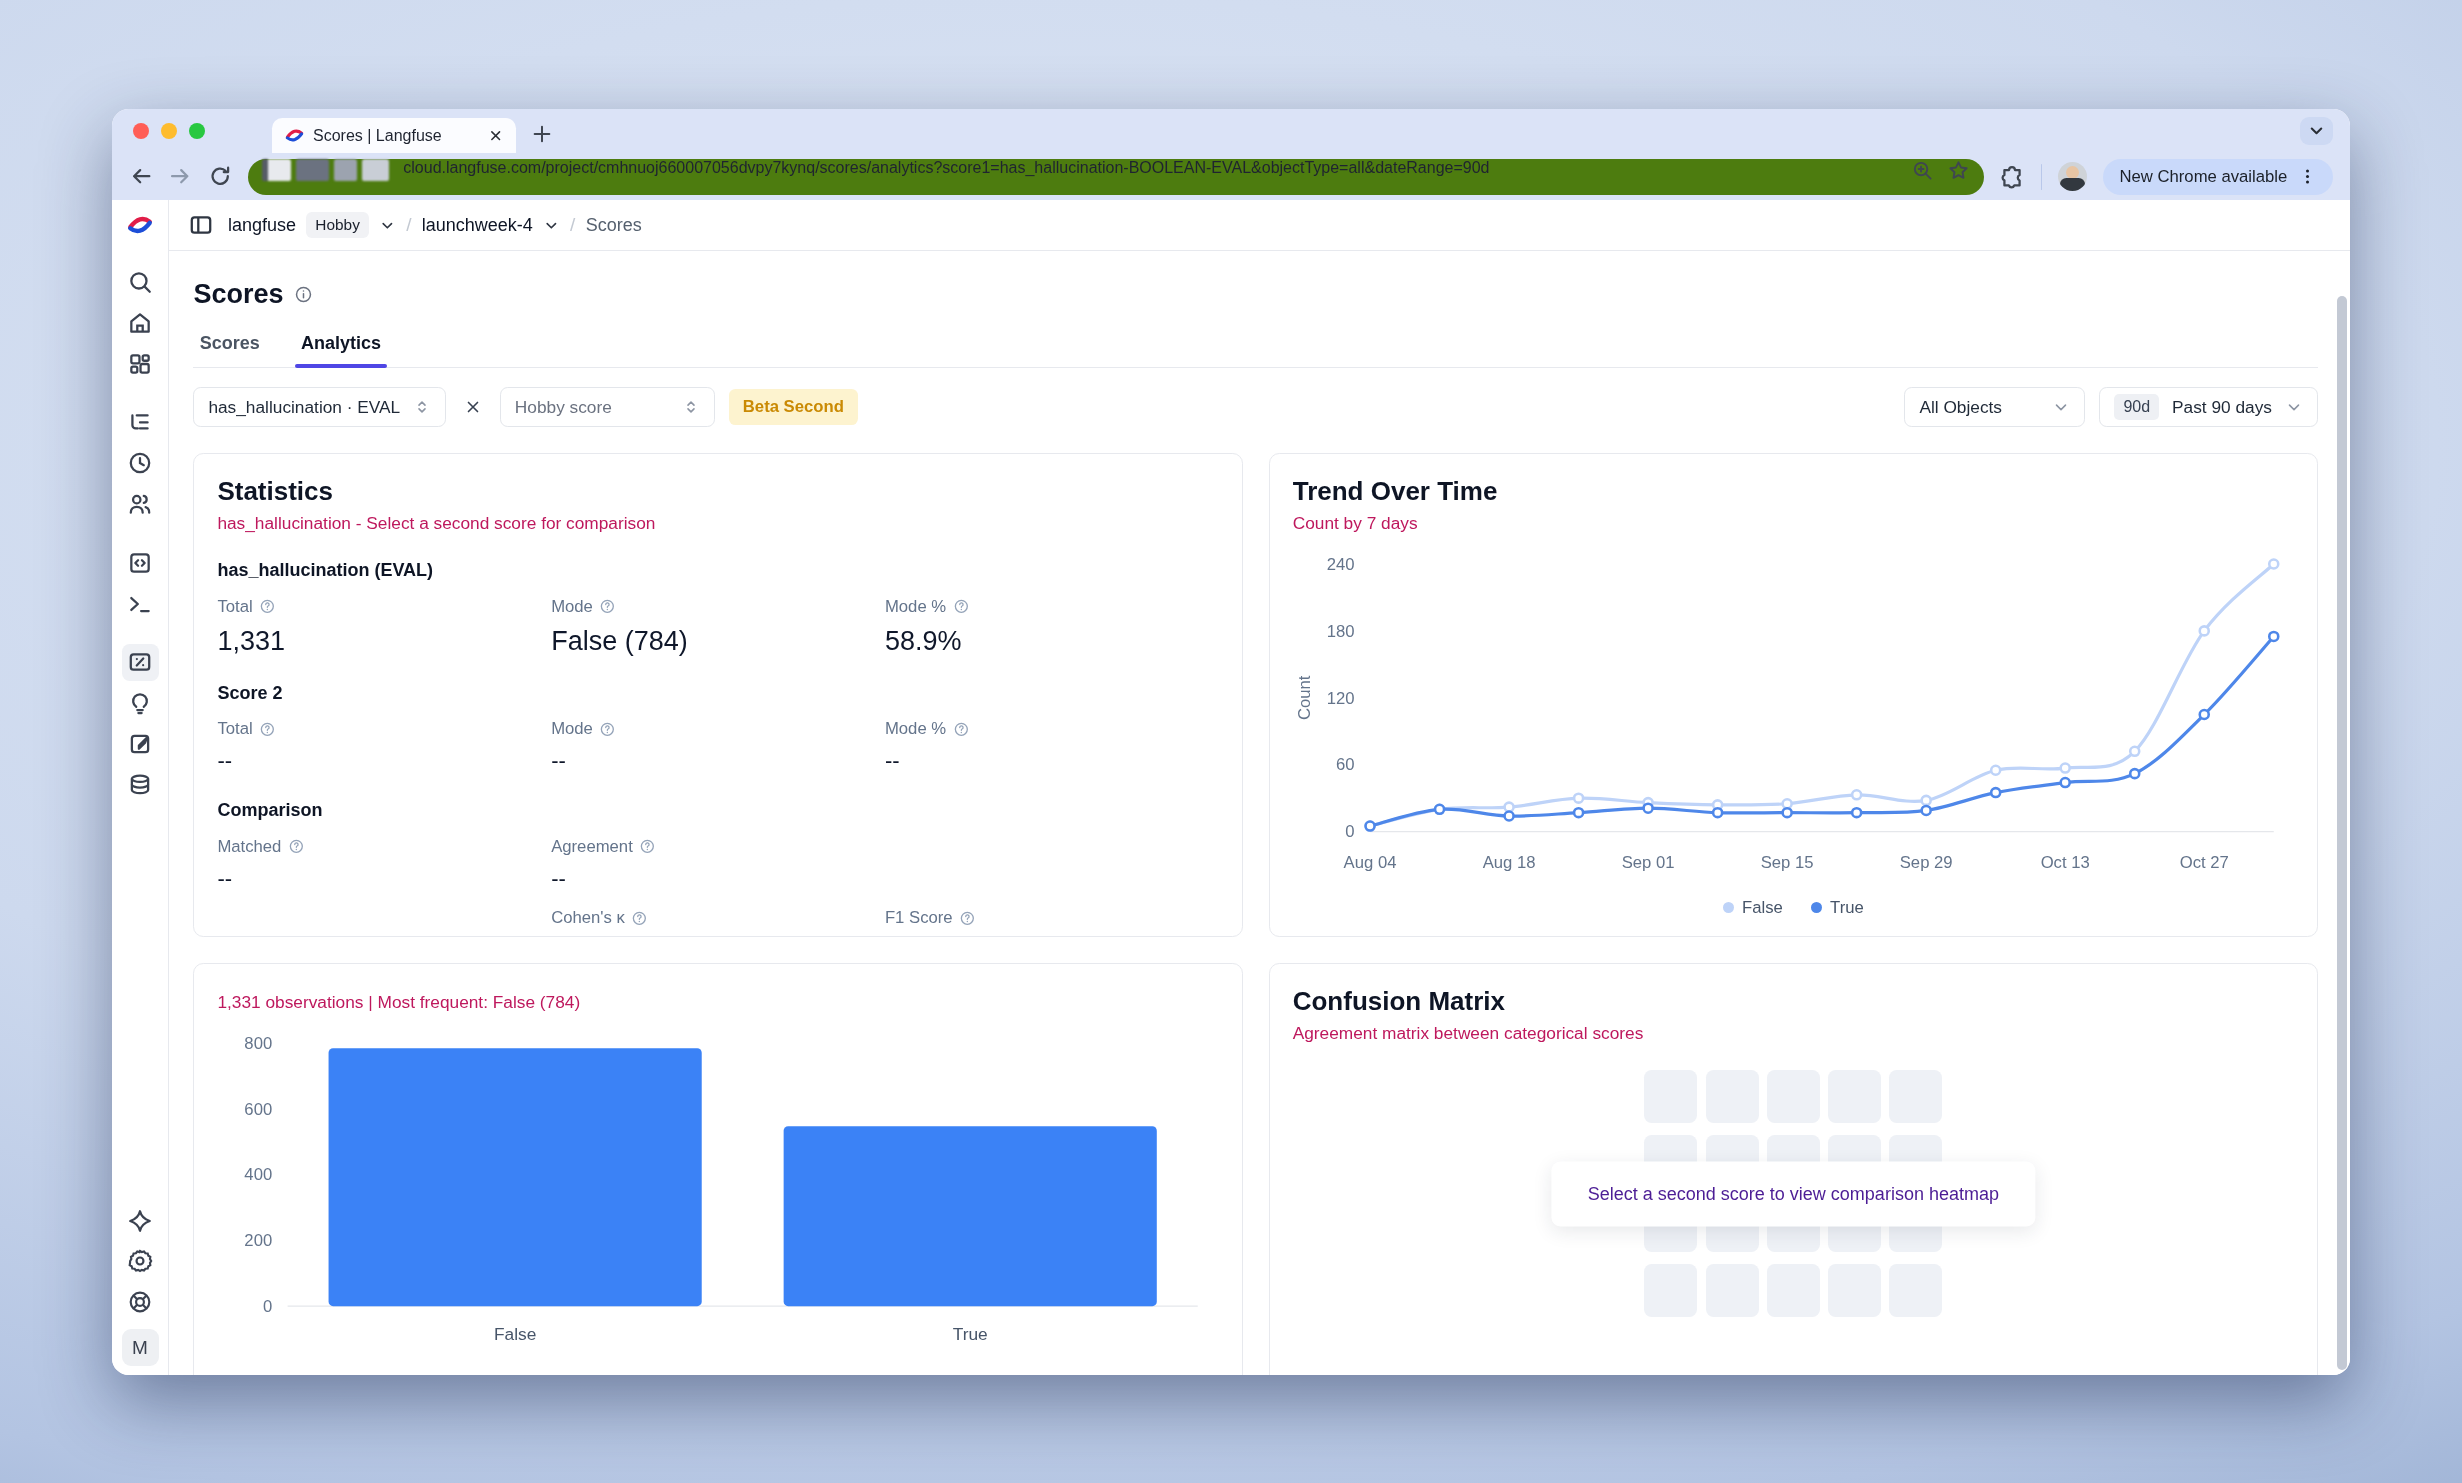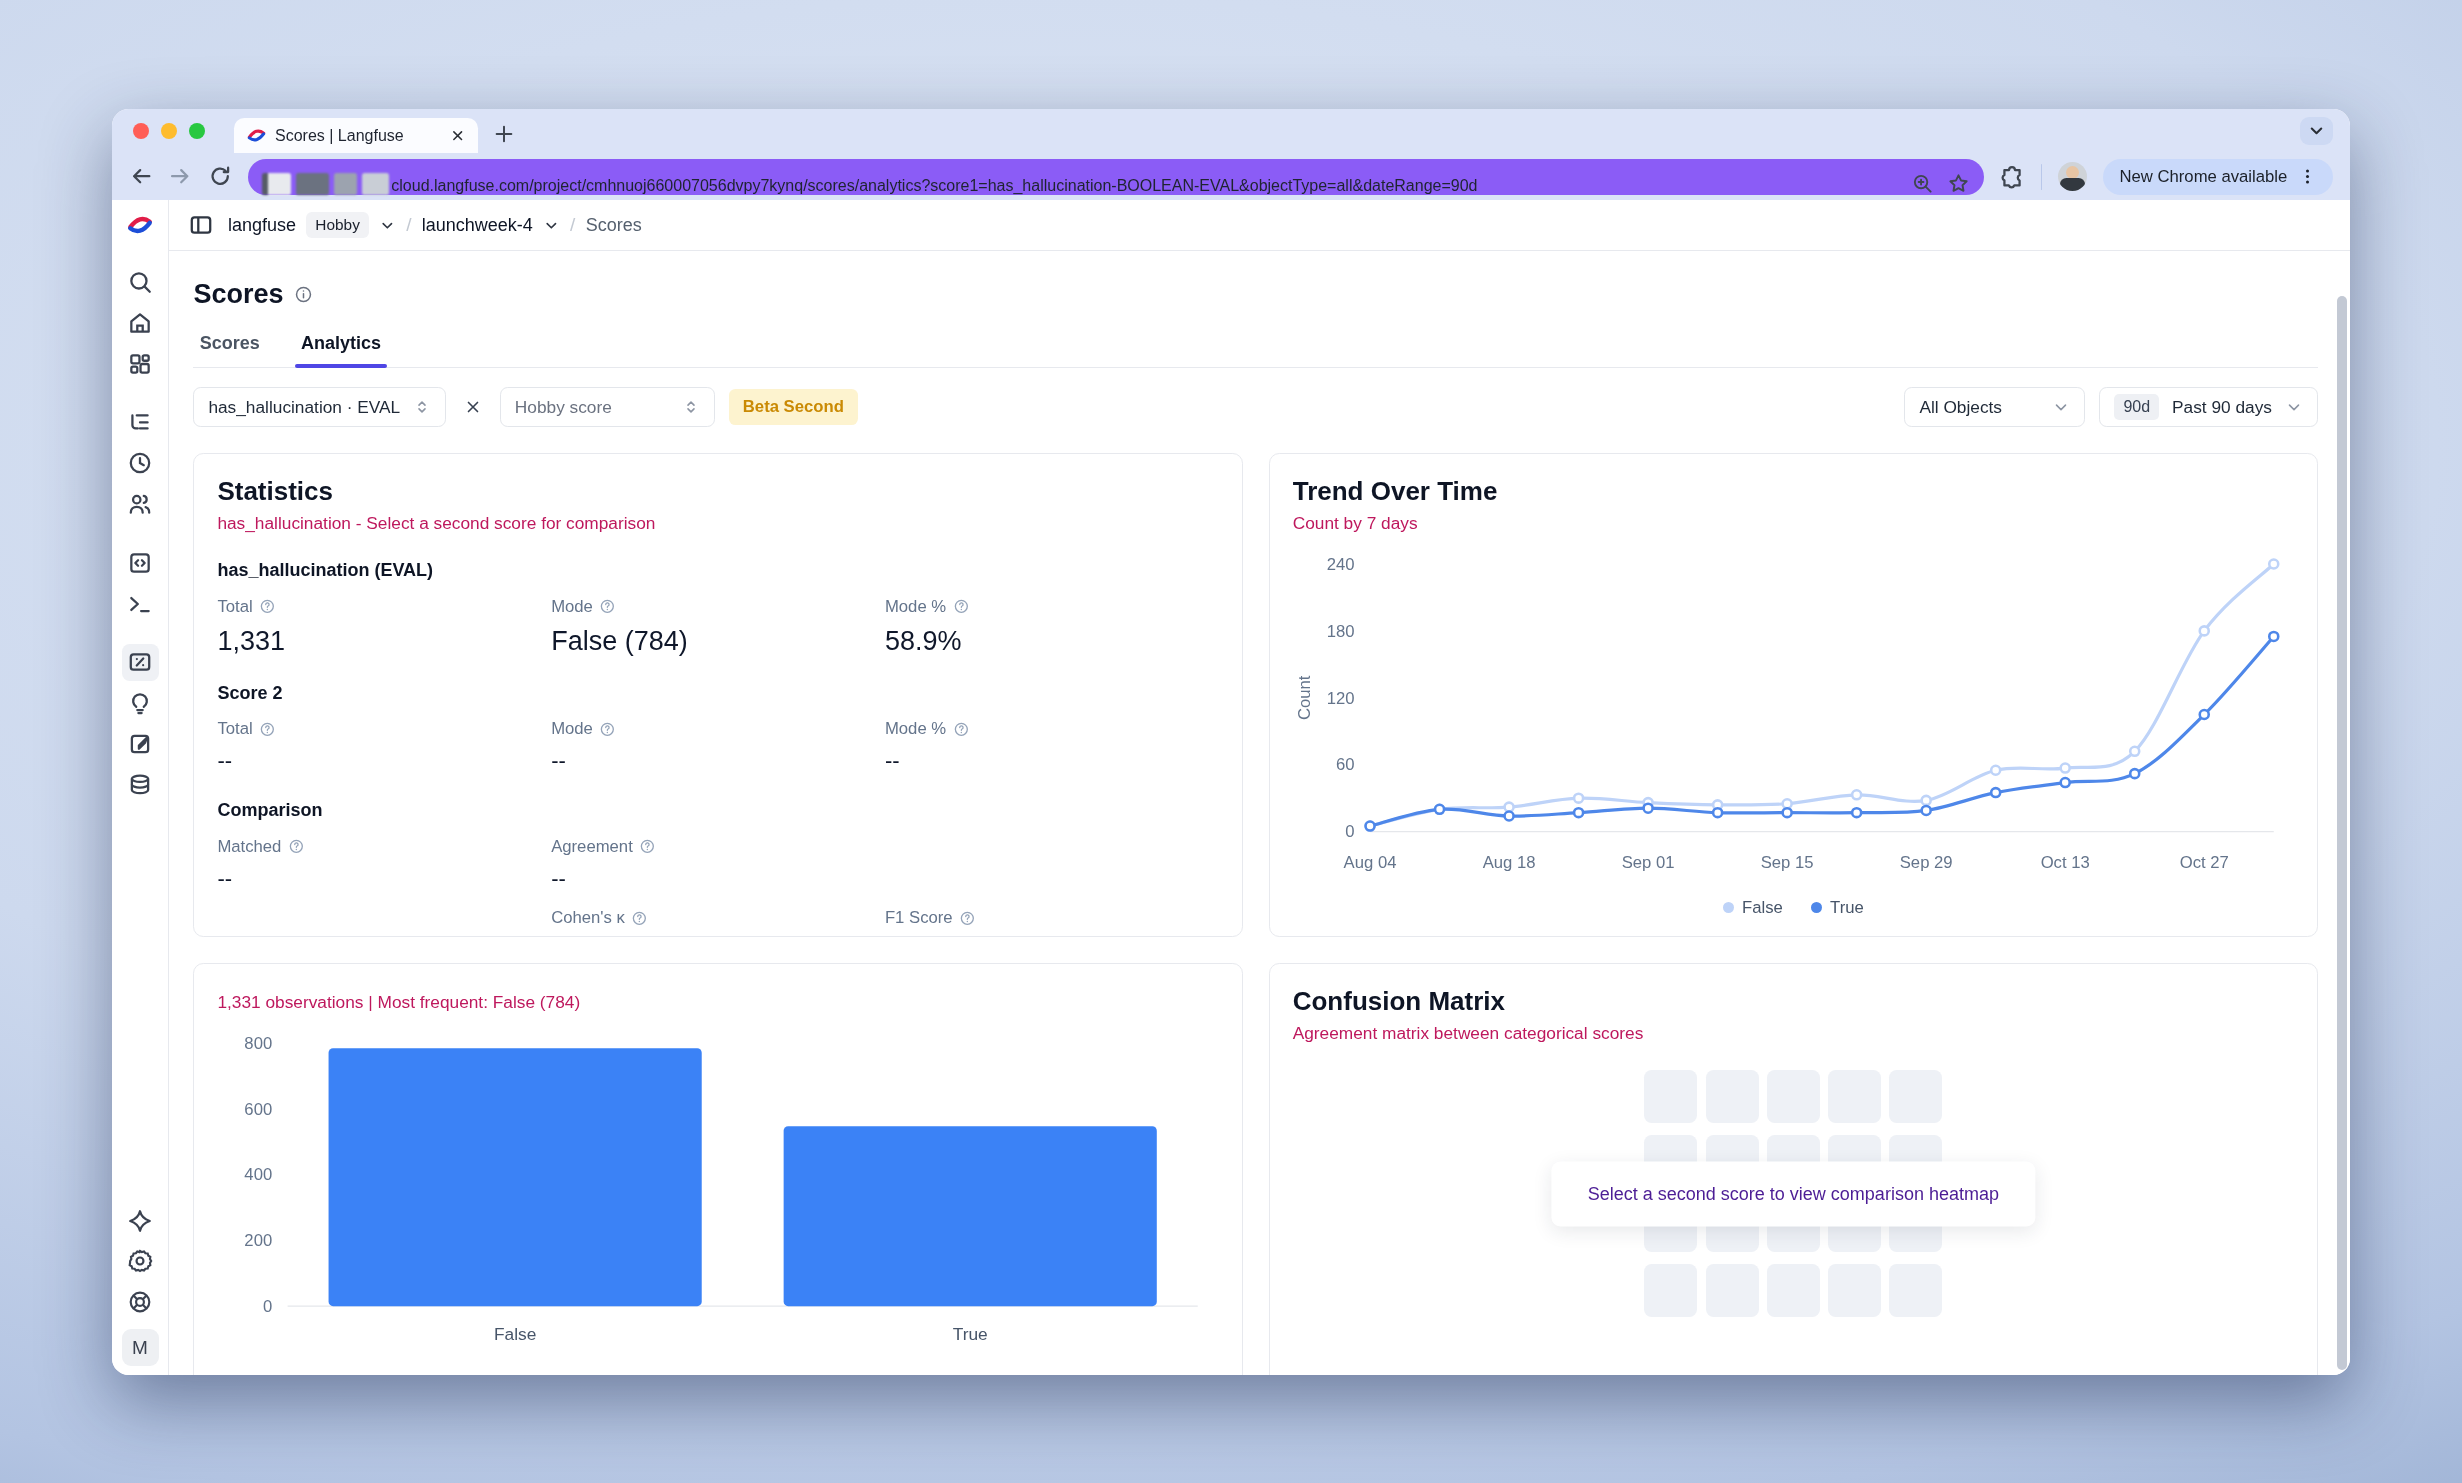--- a/index.html
+++ b/index.html
@@ -2,34 +2,34 @@
 <html style="font-size:10.3px"><head>
 <meta charset="utf-8">
 <style>
   html,body{margin:0;padding:0;}
   body{font-family:"Liberation Sans","DejaVu Sans",sans-serif; -webkit-font-smoothing:antialiased;}
   .stage{position:relative;width:2462px;height:1484px;overflow:hidden;
     background:radial-gradient(150% 120% at 42% 30%, #dce5f4 0%, #cdd9ee 38%, #b3c4e2 62%, #8aa2c8 82%, #6d89b2 100%);}
   .window{position:absolute;left:112px;top:109px;width:2238px;height:1266px;border-radius:16.7px;overflow:hidden;
     background:#fff;box-shadow:0 26px 71px rgba(15,30,70,.45);display:flex;flex-direction:column;}
   
-  .tabstrip{height:44px;background:#dbe3f7;display:flex;align-items:flex-end;position:relative;flex:none;}
+  .tabstrip{height:44px;background:#dbe3f7;display:flex;align-items:flex-end;position:relative;flex:none;padding-left:38px;}
   .lights{position:absolute;left:20.5px;top:14px;display:flex;gap:12.2px;}
   .light{width:16px;height:16px;border-radius:50%;}
   .l-red{background:#ff5e57}.l-yellow{background:#febc2e}.l-green{background:#28c840}
   .tab{margin-left:122px;width:218px;height:35px;background:#fbfcff;border-radius:10.3px 10.3px 0 0;
     display:flex;align-items:center;gap:9px;padding:0 13px;}
   .tab-title{font-size:16px;color:#1f2430;flex:1;white-space:nowrap;overflow:hidden;}
   .newtab{margin:0 0 7.7px 15.4px;color:#3f4651;}
   .strip-chevron{position:absolute;right:16.7px;top:7.7px;width:33px;height:28px;border-radius:9px;background:#cdd9f3;
     display:flex;align-items:center;justify-content:center;color:#2b2f36;}
   .toolbar{height:47px;background:#dbe3f7;display:flex;align-items:center;padding:0 16.7px;gap:15.4px;flex:none;}
   .nav-ic{color:#3f4651;flex:none;display:flex;}
   .nav-ic.dim{color:#8d99ac;}
-  .omnibox{flex:1;height:36px;background:#8b5cf6;border-radius:18px;display:flex;align-items:flex-end;padding:0 14px;gap:2px;min-width:0;}
+  .omnibox{flex:1;height:36px;background:#4d7c0f;border-radius:18px;display:flex;align-items:flex-start;padding:0 14px;gap:14px;min-width:0;}
   .redact{display:flex;gap:5.1px;align-items:center;filter:blur(1px);flex:none;}
   .redact span{display:inline-block;height:22px;border-radius:2.6px;}
   .url{font-size:16px;color:#1f2430;white-space:nowrap;overflow:hidden;flex:1;}
   .omni-right{display:flex;gap:13px;color:#3f4651;flex:none;}
   .tool-sep{width:1.9px;height:26px;background:#b9c8ea;border-radius:1.3px;}
   .avatar-photo{width:29.5px;height:29.5px;border-radius:50%;background:#cfd3d8;position:relative;overflow:hidden;flex:none;}
   .avatar-photo .head{position:absolute;left:8.3px;top:4.5px;width:13px;height:13px;border-radius:50%;background:#e8c5a4;}
   .avatar-photo .body{position:absolute;left:2.6px;top:16.7px;width:24.4px;height:14px;border-radius:6.4px 6.4px 0 0;background:#32383f;}
   .update-pill{height:36px;border-radius:18px;background:#c9d9fa;display:flex;align-items:center;gap:10.3px;padding:0 16.7px;flex:none;}
   .update-pill span{font-size:16.7px;color:#1b2029;}

